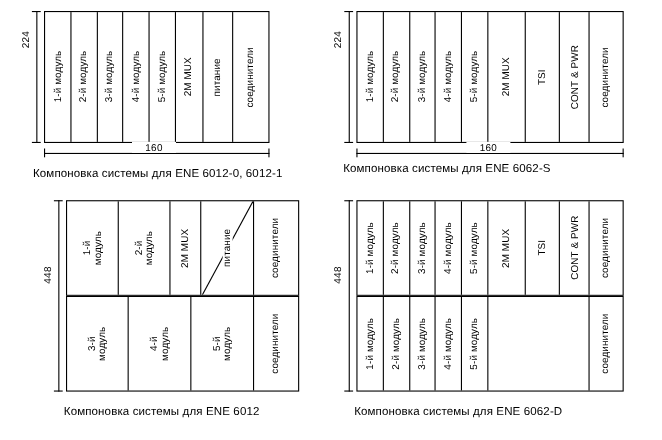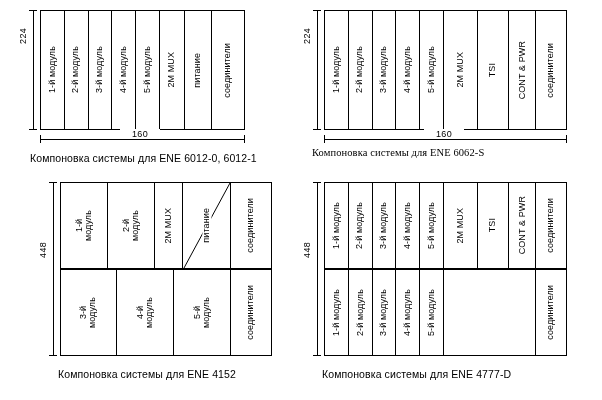--- a/index.html
+++ b/index.html
@@ -146,21 +146,21 @@
     <div class="slot" style="width:30px;">
         <span class="vtext">соединители</span>
       </div>
   </div>
 
   <div class="hline" style="left:324px;top:139px;width:243px;"></div>
   <div class="tick" style="left:324px;top:135px;width:1px;height:8px;"></div>
   <div class="tick" style="left:566px;top:135px;width:1px;height:8px;"></div>
   <div class="dim-h" style="left:424px;top:129px;width:40px;background:#fff;">160</div>
 
-  <div class="caption" style="left:312px;top:147px;font-family:Liberation Serif, serif;">Компоновка системы для ENE 6062-S</div>
+  <div class="caption" style="left:312px;top:147px;">Компоновка системы для ENE 6062-S</div>
 </div>
 
 <div class="diagram">
   <div class="dim-v" style="left:38px;top:242px;">448</div>
   <div class="vline" style="left:53px;top:182px;height:174px;"></div>
   <div class="tick" style="left:49px;top:182px;width:8px;height:1px;"></div>
   <div class="tick" style="left:49px;top:355px;width:8px;height:1px;"></div>
 
   <div class="box" style="left:60px;top:182px;width:212px;height:87px;">
     <div class="slot" style="width:47px;">
@@ -196,21 +196,21 @@
       </div>
     <div class="slot" style="width:58px;">
         <span class="vtext">5-й
 модуль</span>
       </div>
     <div class="slot" style="width:40px;">
         <span class="vtext">соединители</span>
       </div>
   </div>
 
-  <div class="caption" style="left:58px;top:368px;">Компоновка системы для ENE 4152</div>
+  <div class="caption" style="left:58px;top:368px;">Компоновка системы для ENE 6012</div>
 </div>
 
 <div class="diagram">
   <div class="dim-v" style="left:302px;top:242px;">448</div>
   <div class="vline" style="left:317px;top:182px;height:174px;"></div>
   <div class="tick" style="left:313px;top:182px;width:8px;height:1px;"></div>
   <div class="tick" style="left:313px;top:355px;width:8px;height:1px;"></div>
 
   <div class="box" style="left:324px;top:182px;width:243px;height:87px;">
     <div class="slot" style="width:24px;">
@@ -257,14 +257,14 @@
       </div>
     <div class="slot" style="width:24px;">
         <span class="vtext">5-й модуль</span>
       </div>
     <div class="slot" style="width:93px;border-right:1px solid #000;"></div>
     <div class="slot" style="width:30px;">
         <span class="vtext">соединители</span>
       </div>
   </div>
 
-  <div class="caption" style="left:322px;top:368px;">Компоновка системы для ENE 4777-D</div>
+  <div class="caption" style="left:322px;top:368px;">Компоновка системы для ENE 6062-D</div>
 </div>
 
 </body></html>

